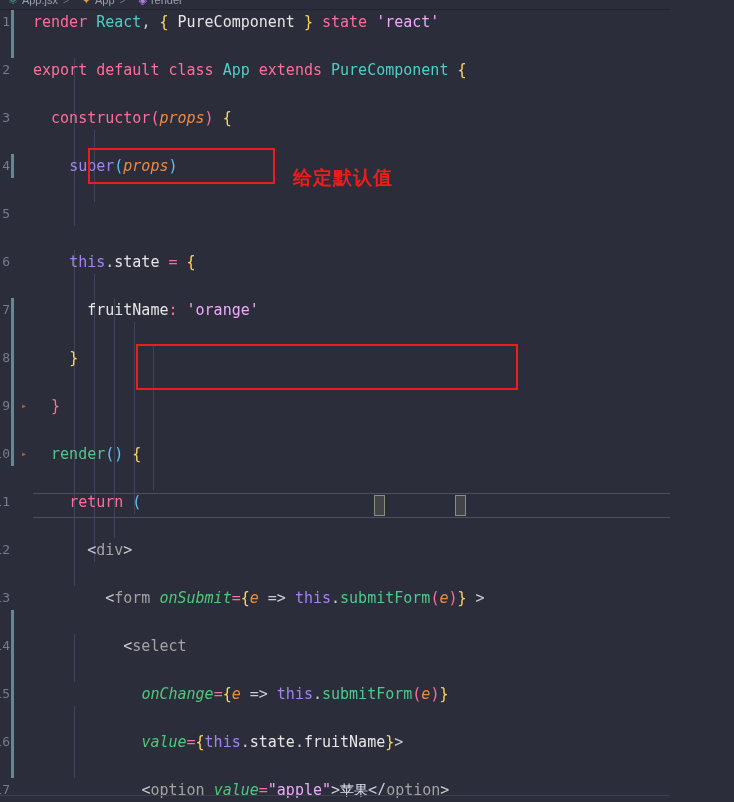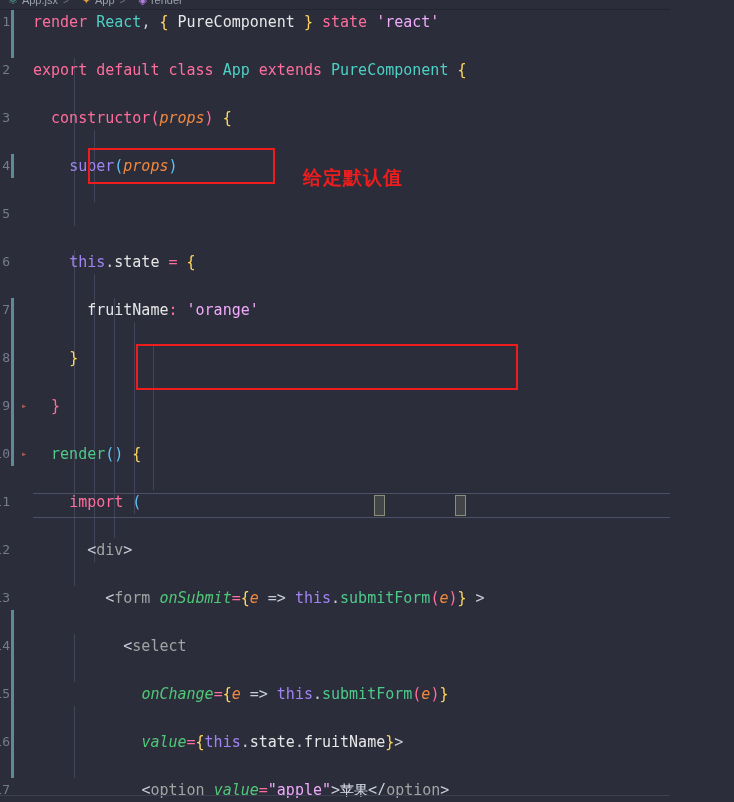--- a/index.html
+++ b/index.html
@@ -264,21 +264,21 @@
     </div>
 
     <div class="line" style="top:216px;">
       <span class="lineno">10</span>
       <span class="fold">▸</span>
       <span class="code">  <span class="fng">render</span><span class="pr">()</span> <span class="br">{</span></span>
     </div>
 
     <div class="line" style="top:240px;">
       <span class="lineno">11</span>
-      <span class="code">    <span class="k">import</span> <span class="pr">(</span></span>
+      <span class="code">    <span class="k">return</span> <span class="pr">(</span></span>
     </div>
 
     <div class="line" style="top:264px;">
       <span class="lineno">12</span>
       <span class="code">      <span class="ang">&lt;</span><span class="tag">div</span><span class="ang">&gt;</span></span>
     </div>
 
     <div class="line" style="top:288px;">
       <span class="lineno">13</span>
       <span class="code">        <span class="ang">&lt;</span><span class="tag">form</span> <span class="att">onSubmit</span><span class="op">=</span><span class="br">{</span><span class="prm">e</span> <span class="pun">=&gt;</span> <span class="ths">this</span><span class="pun">.</span><span class="fng">submitForm</span><span class="pr2">(</span><span class="prm">e</span><span class="pr2">)</span><span class="br">}</span> <span class="ang">&gt;</span></span>
@@ -302,16 +302,16 @@
     <div class="line" style="top:384px;">
       <span class="lineno">17</span>
       <span class="code">            <span class="ang">&lt;</span><span class="tag">option</span> <span class="att">value</span><span class="op">=</span><span class="str">"apple"</span><span class="ang">&gt;</span><span class="cjk">苹果</span><span class="ang">&lt;/</span><span class="tag">option</span><span class="ang">&gt;</span></span>
     </div>
 
   </div>
 
   <div class="redbox" style="left:88px; top:148px; width:187px; height:36px;"></div>
   <div class="redbox" style="left:136px; top:344px; width:382px; height:46px;"></div>
 
-  <div class="redtext" style="left:303px; top:165px;">给定默认值</div>
+  <div class="redtext" style="left:293px; top:165px;">给定默认值</div>
 
   <div class="bottom-rule"></div>
 </div>
 
 </body></html>

